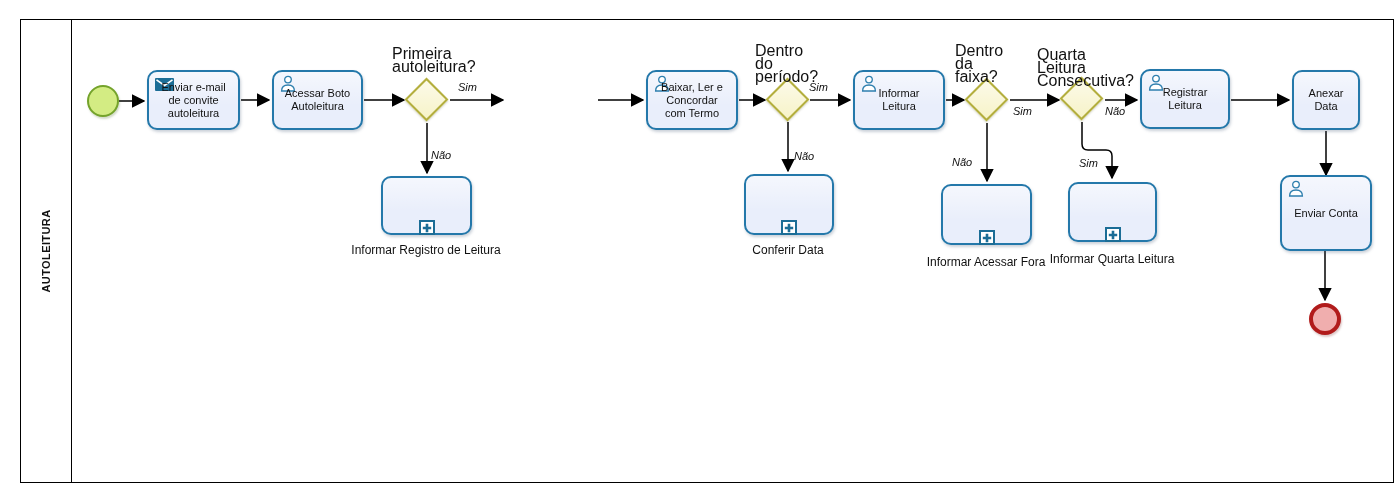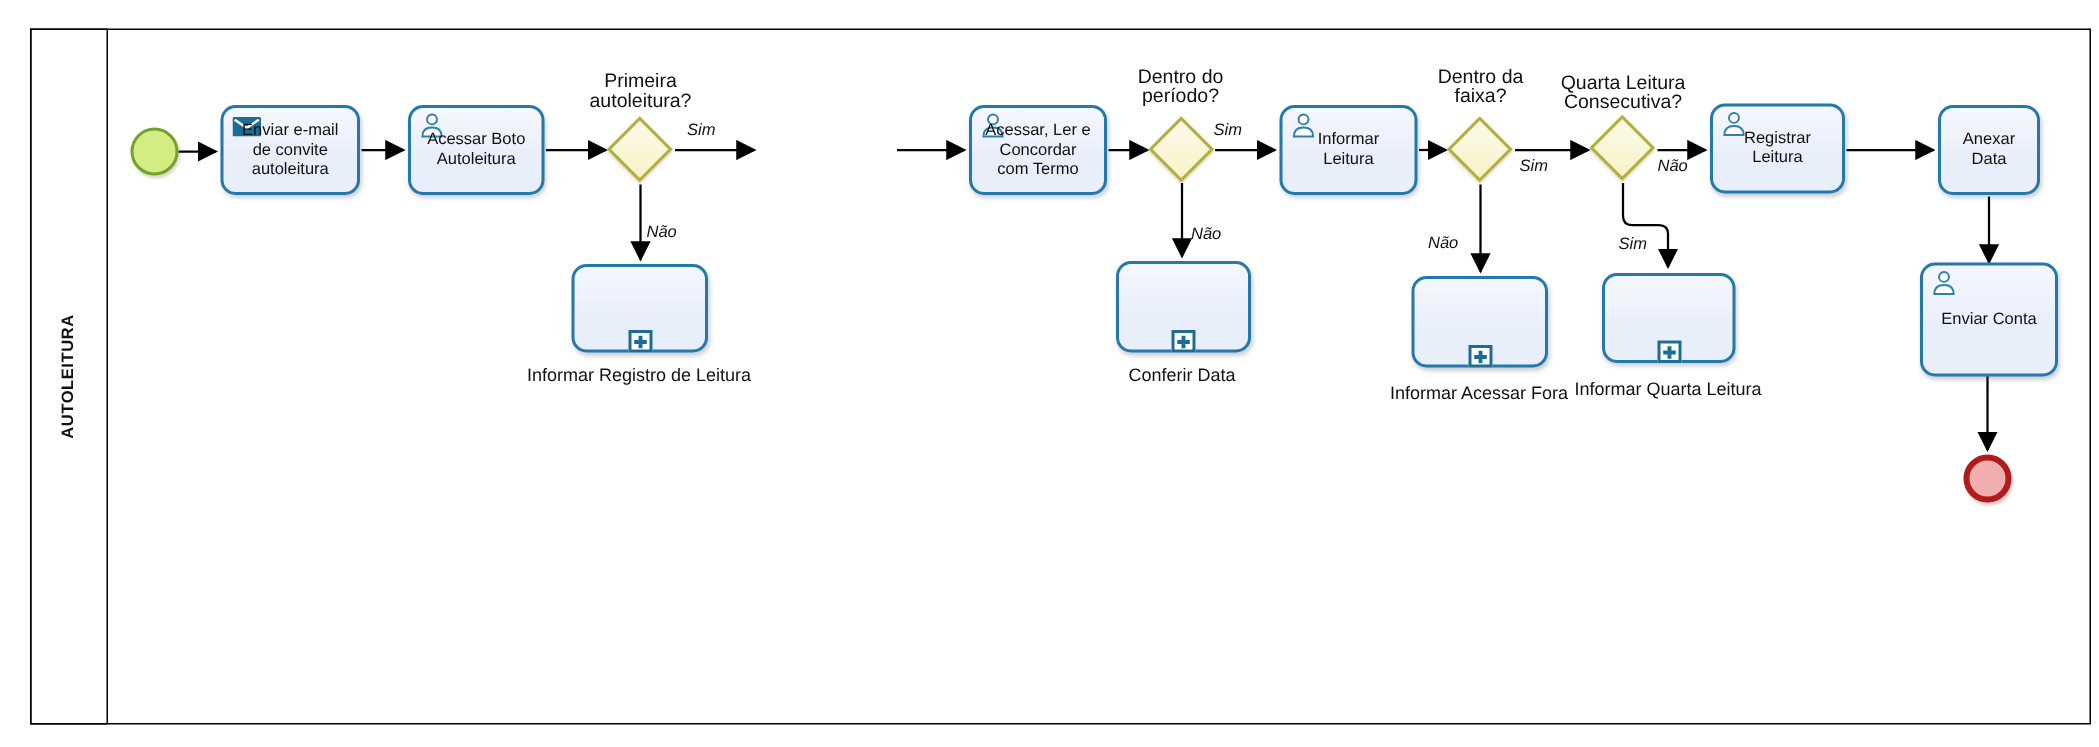--- a/index.html
+++ b/index.html
@@ -53,21 +53,21 @@
     border-radius:50%;border:2.5px solid var(--start-border,#74a32b);
     background:var(--start-fill,#d3ec83);
     box-shadow:1px 2px 2px rgba(80,110,40,.25);
   }
   .event-end{
     position:absolute;left:1309px;top:303px;width:32px;height:32px;box-sizing:border-box;
     border-radius:50%;border:4px solid var(--end-border,#b11b1b);
     background:var(--end-fill,#f0aeae);
     box-shadow:1px 2px 2px rgba(120,40,40,.25);
   }
-  .qlabel{position:absolute;text-align:center;font-size:13px;line-height:13px;}
+  .qlabel{position:absolute;font-size:16px;line-height:13px;}
   .elabel{position:absolute;font-size:11px;white-space:nowrap;font-style:italic;}
   .splabel{position:absolute;text-align:center;font-size:12px;white-space:nowrap;}
 </style>
 </head>
 <body>
 
 <div class="canvas">
 
   <div class="pool"></div>
   <div class="lane-header">
@@ -125,21 +125,21 @@
   </div>
 
 
   <div class="task" style="left:646px;top:70px;width:92px;height:60px">
     <span class="node-icon">
       <svg width="18" height="17" viewBox="0 0 18 17">
           <circle cx="9" cy="4.6" r="3.3" fill="#fff" stroke="#2e7fae" stroke-width="1.3"></circle>
           <path d="M2.6,16 q0,-6 6.4,-6 q6.4,0 6.4,6 z" fill="#fff" stroke="#2e7fae" stroke-width="1.3"></path>
         </svg>
     </span>
-    <span class="nodelabel">Acessar,  Ler e Concordar com Termo</span>
+    <span class="nodelabel">Baixar,  Ler e Concordar com Termo</span>
   </div>
 
   <div class="task" style="left:853px;top:70px;width:92px;height:60px">
     <span class="node-icon">
       <svg width="18" height="17" viewBox="0 0 18 17">
           <circle cx="9" cy="4.6" r="3.3" fill="#fff" stroke="#2e7fae" stroke-width="1.3"></circle>
           <path d="M2.6,16 q0,-6 6.4,-6 q6.4,0 6.4,6 z" fill="#fff" stroke="#2e7fae" stroke-width="1.3"></path>
         </svg>
     </span>
     <span class="nodelabel">Informar Leitura</span>

